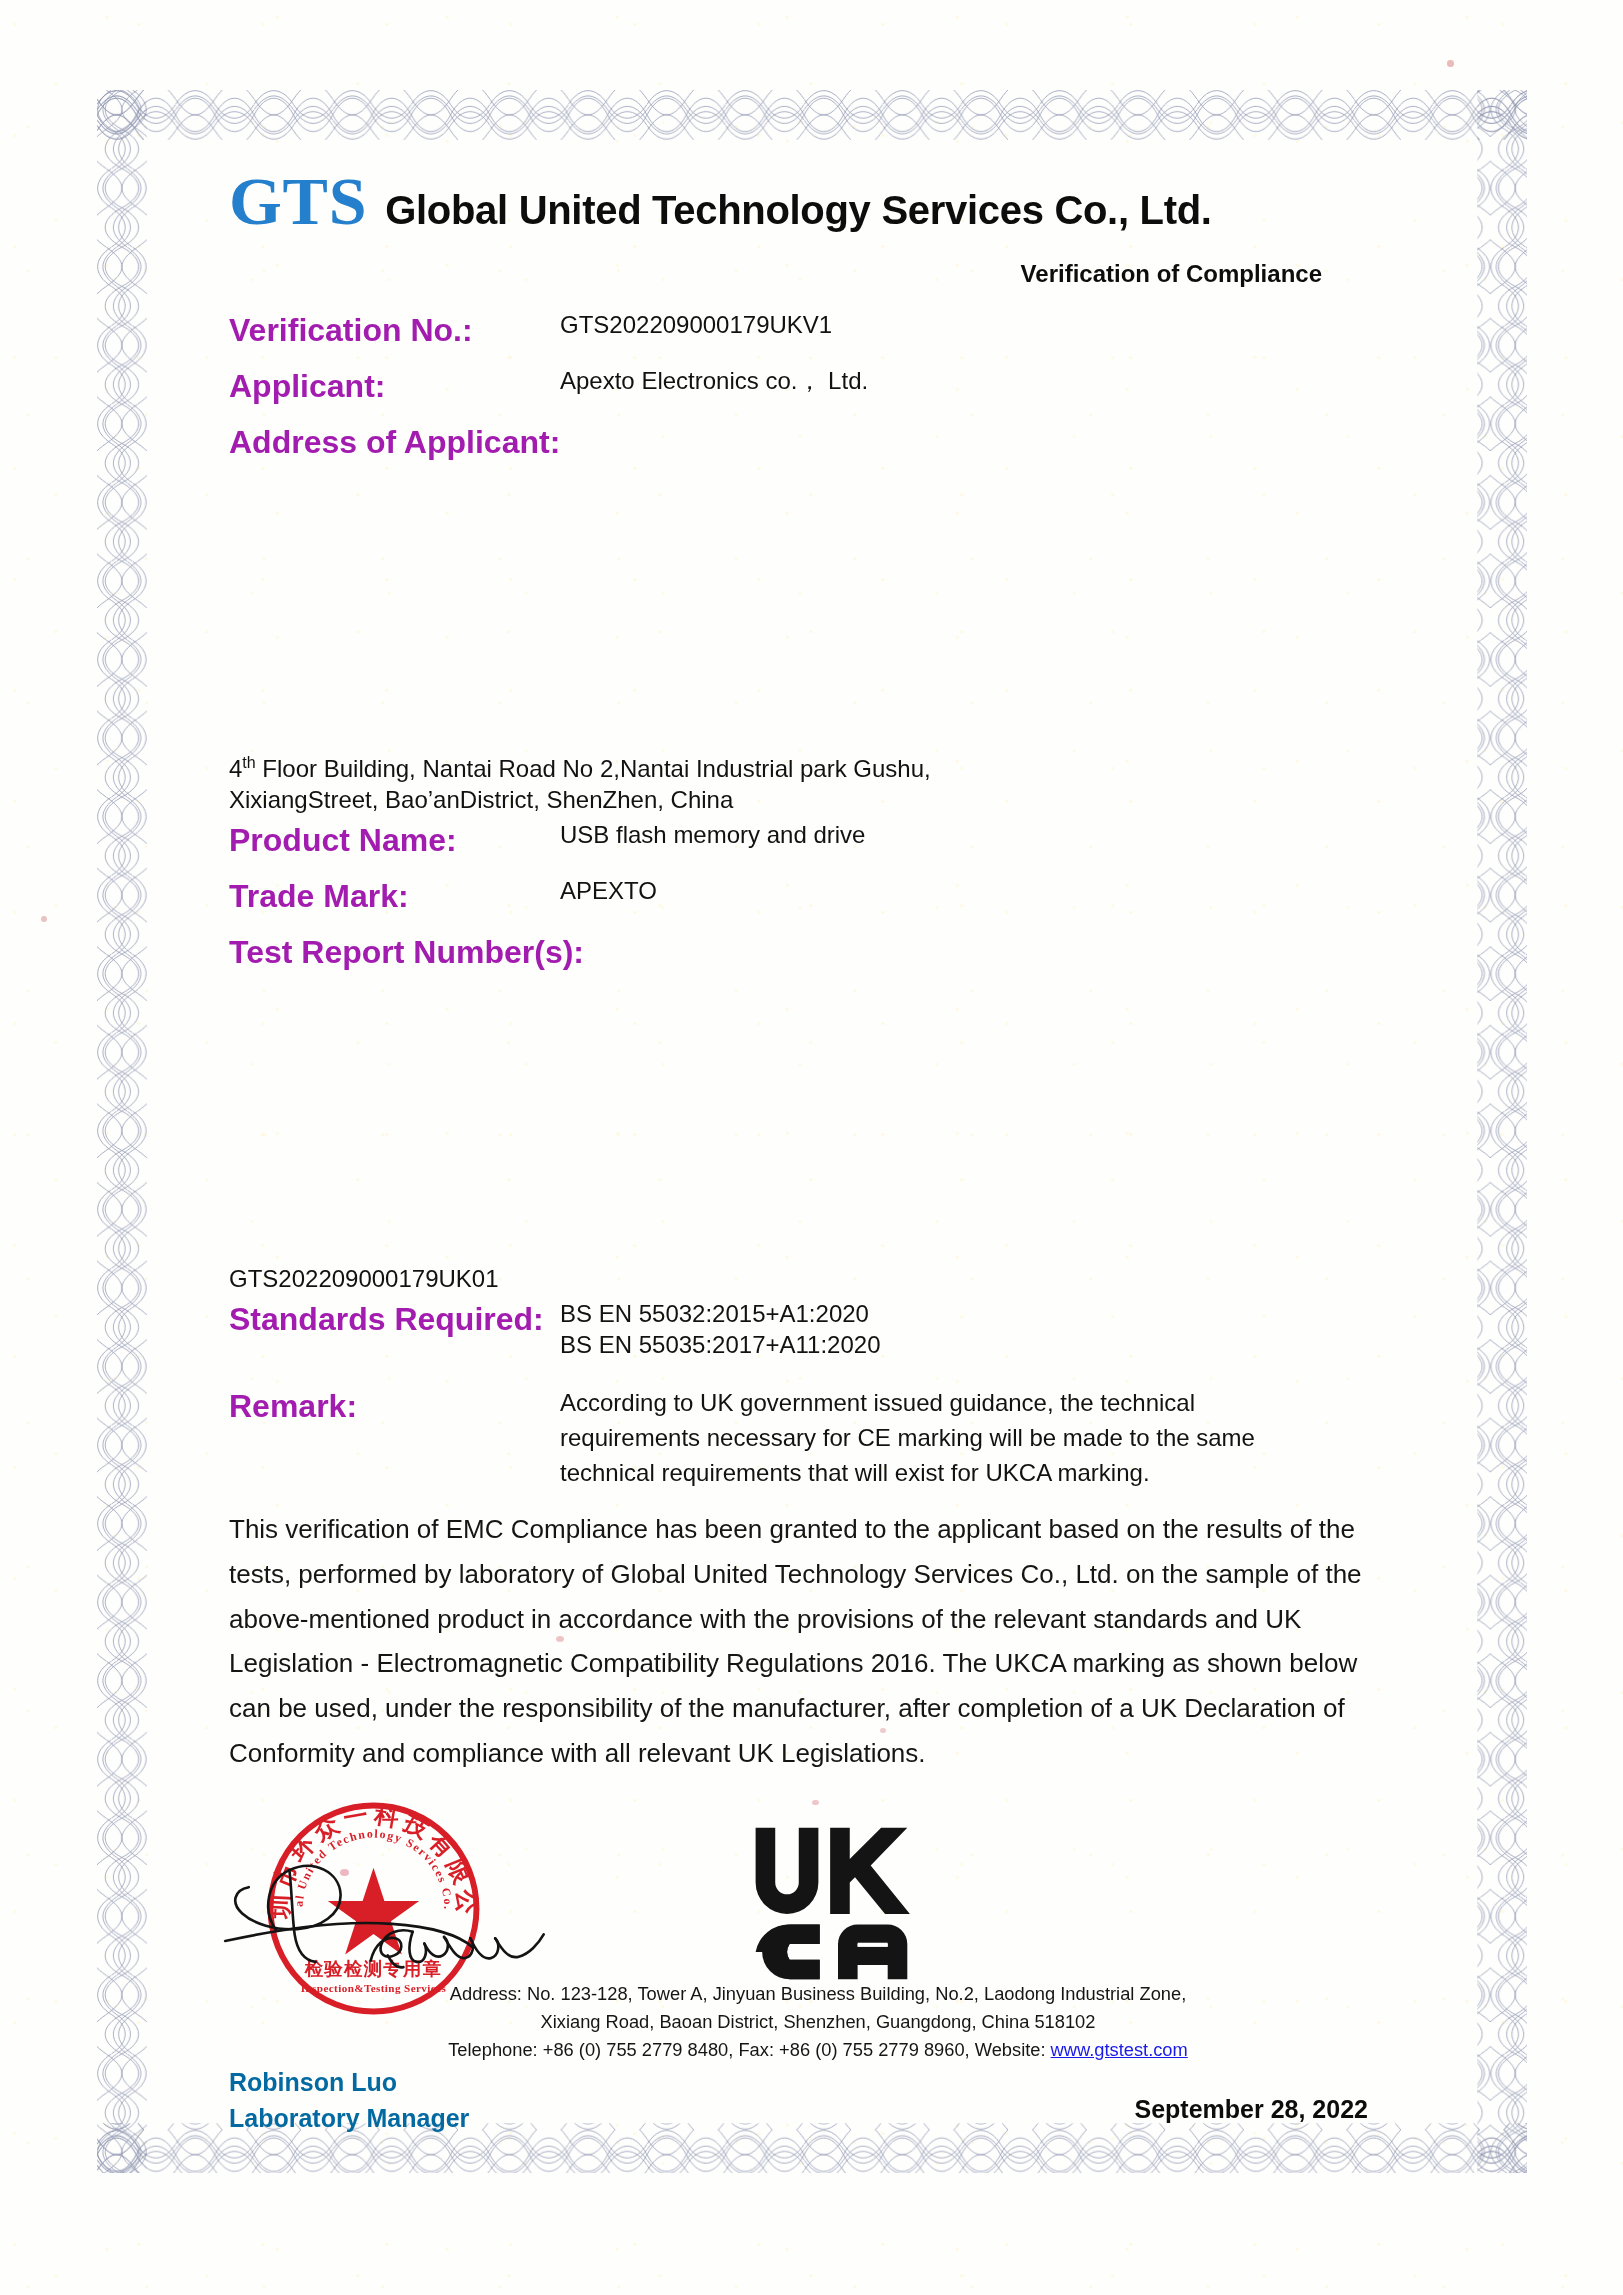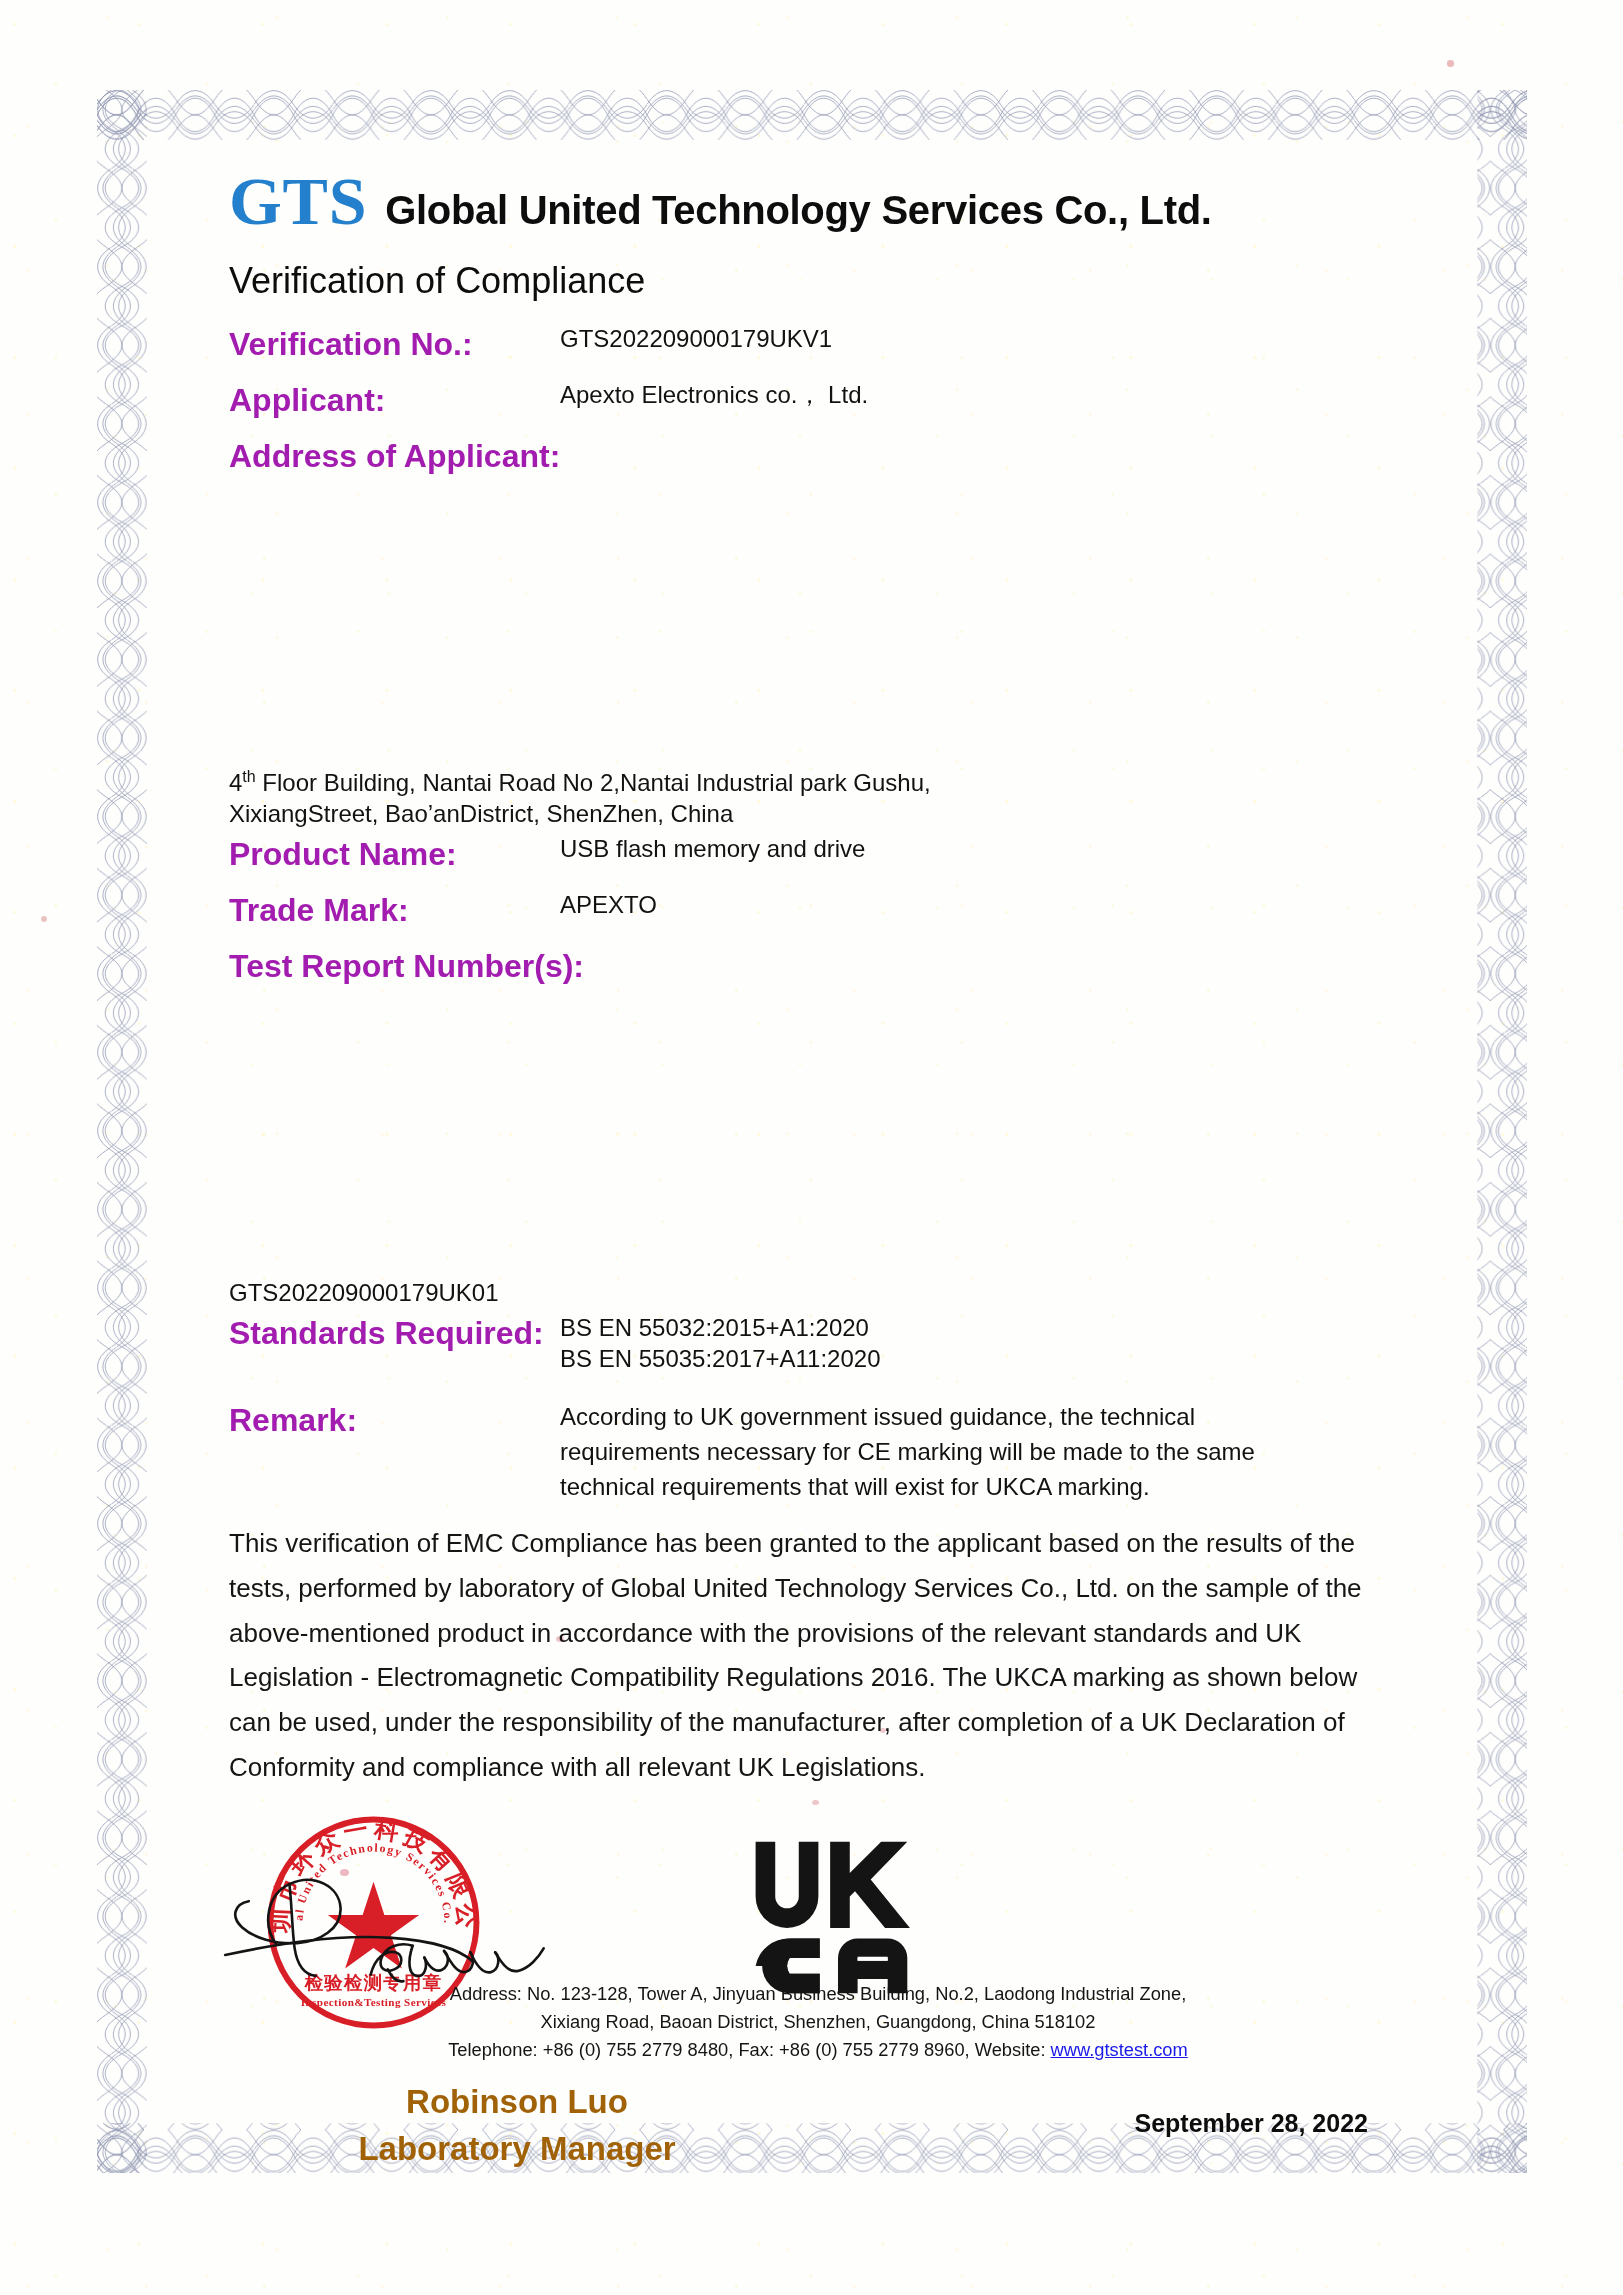--- a/index.html
+++ b/index.html
@@ -66,23 +66,23 @@
   }
   .company-name {
     font-size: 40px;
     font-weight: 700;
     color: #0d0d0d;
     letter-spacing: -0.3px;
     white-space: nowrap;
   }
 
   .doc-title {
-    text-align: left;
-    font-size: 36px;
-    font-weight: 400;
+    text-align: right;
+    font-size: 24px;
+    font-weight: 700;
     color: #0d0d0d;
     margin: 25px 0 21px 0;
     padding-right: 85px;
   }
 
   
   .fields { width: 100%; }
   .field-row {
     display: flex;
     align-items: flex-start;
@@ -163,24 +163,24 @@
   .ukca svg { display: block; }
 
   
   .sign-row {
     display: flex;
     align-items: flex-start;
     margin-top: 3.9px;
   }
   .sign-block {
     width: 576px;
-    text-align: center;
-    font-size: 33px;
-    font-weight: 700;
-    color: #a16207;
+    text-align: left;
+    font-size: 25px;
+    font-weight: 700;
+    color: #0369a1;
     line-height: 1.42;
   }
   .date-block {
     flex: 1 1 auto;
     text-align: right;
     padding-top: 30px;
     padding-right: 39px;
     font-size: 25px;
     font-weight: 700;
     color: #0d0d0d;

